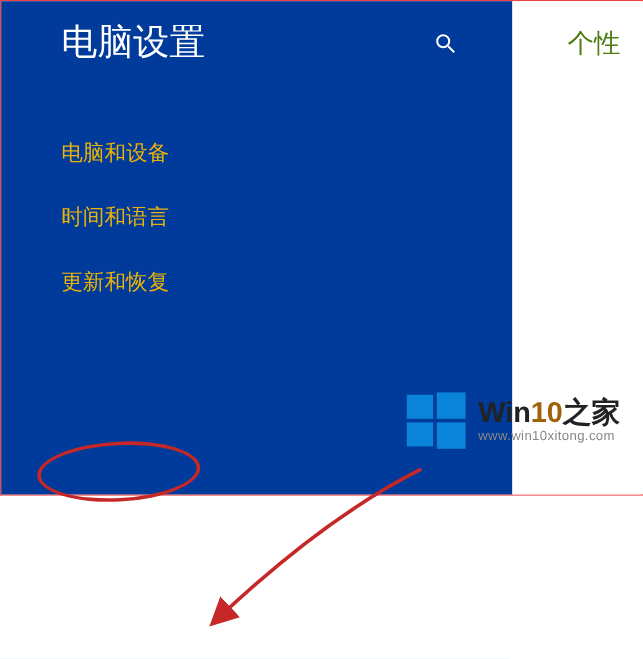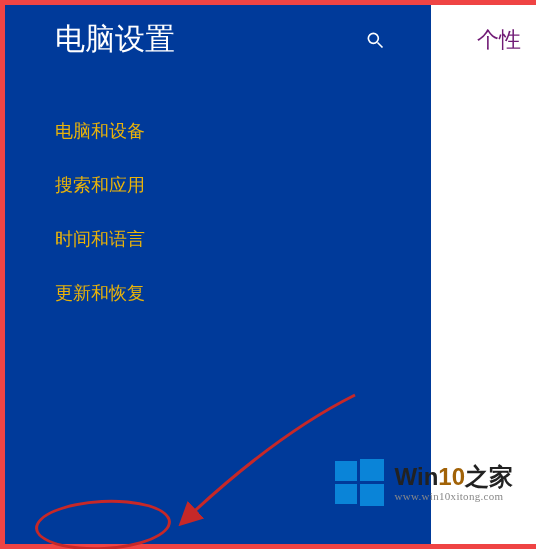--- a/index.html
+++ b/index.html
@@ -7,22 +7,22 @@
     padding: 0;
     width: 536px;
     height: 549px;
     overflow: hidden;
     font-family: "Microsoft YaHei", "Segoe UI", sans-serif;
     background: #fff;
   }
   .container {
     position: relative;
     width: 536px;
-    height: 549px;
-    border: 5px solid #ef4444;
+    height: 413px;
+    border: 1px solid #ef4444;
     box-sizing: border-box;
     background: #fff;
   }
   .sidebar {
     position: absolute;
     left: 0;
     top: 0;
     width: 426px;
     height: 100%;
     background: #003a9a;
@@ -60,21 +60,21 @@
   }
   .content-right {
     position: absolute;
     left: 426px;
     top: 0;
     width: 110px;
     height: 100%;
     background: #fff;
   }
   .right-heading {
-    color: #701a75;
+    color: #4d7c0f;
     font-size: 22px;
     font-weight: 400;
     padding: 20px 0 0 46px;
     white-space: nowrap;
   }
   
   .highlight-ellipse {
     position: absolute;
     left: 30px;
     bottom: -6px;
@@ -125,21 +125,20 @@
   .wm-main .accent {
     color: #a16207;
     font-weight: 700;
   }
   .wm-sub {
     font-size: 11px;
     color: #888;
     letter-spacing: 0.3px;
     margin-top: 2px;
     white-space: nowrap;
-    font-family: Liberation Serif, serif;
   }
 </style>
 </head>
 <body>
 
 <div class="container">
 
   <div class="sidebar">
     <div class="sidebar-header">
       <div class="sidebar-title">电脑设置</div>
@@ -149,23 +148,20 @@
           <line x1="15" y1="15" x2="21" y2="21"></line>
         </svg>
       </div>
     </div>
 
     <div class="nav-list">
       <div class="nav-item">
         <span>电脑和设备</span>
       </div>
       <div class="nav-item">
-        <span>搜索和应用</span>
-      </div>
-      <div class="nav-item">
         <span>时间和语言</span>
       </div>
       <div class="nav-item">
         <span>更新和恢复</span>
       </div>
     </div>
   </div>
 
   <div class="content-right">
     <div class="right-heading">个性</div>

